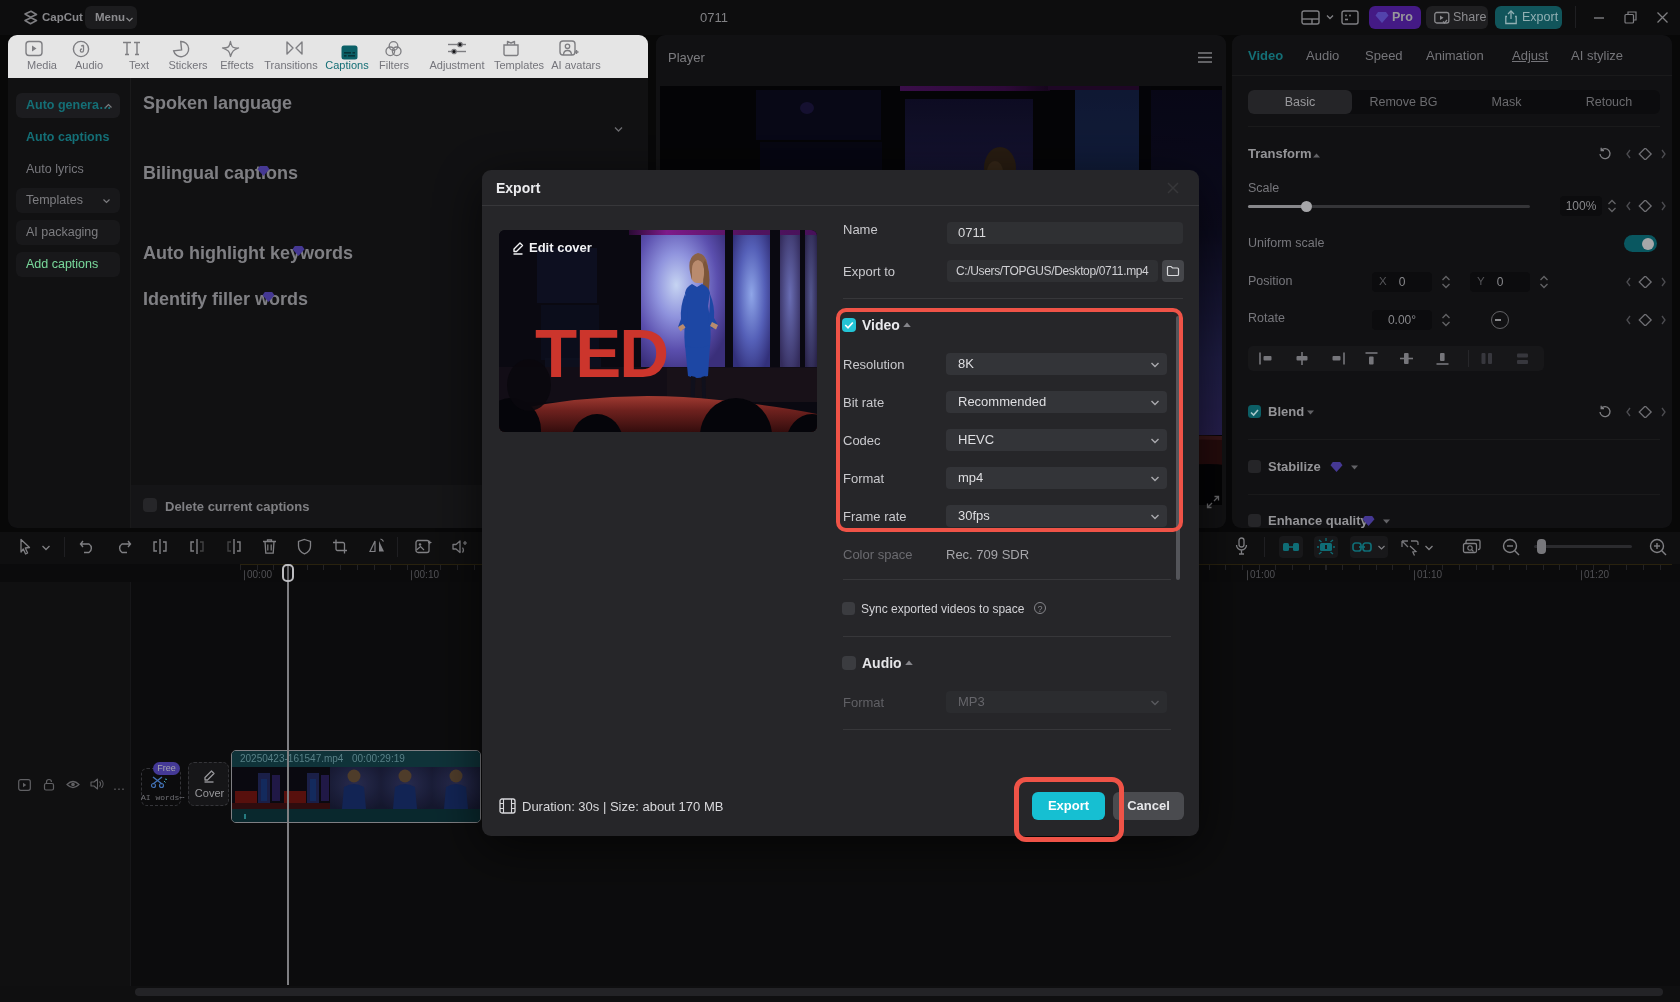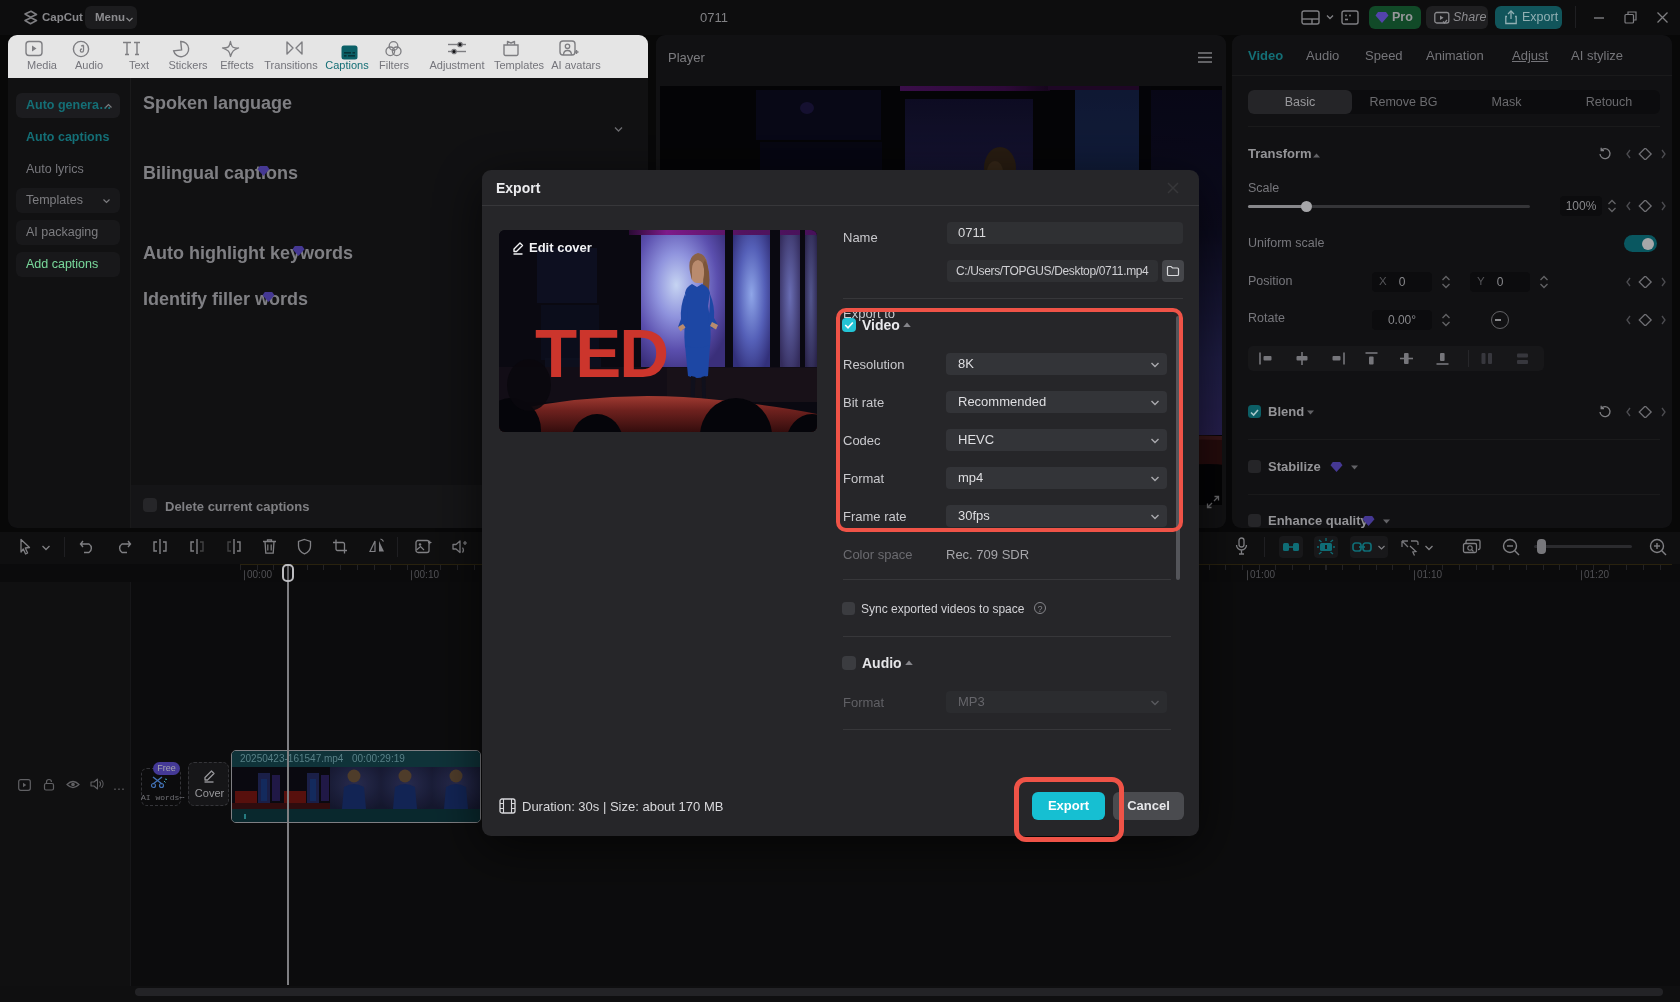--- a/index.html
+++ b/index.html
@@ -44,27 +44,27 @@
   </svg>
   <svg class="abs" style="left:1325px;top:13px" width="10" height="8" viewBox="0 0 10 8">
         <path d="M2 2.5 L5 5.5 L8 2.5" stroke="#8f8f93" stroke-width="1.3" fill="none"></path>
       </svg>
   <svg class="abs" style="left:1341px;top:10px" width="18" height="16" viewBox="0 0 18 16">
     <rect x="1" y="1" width="16" height="13" rx="2" stroke="#8f8f93" stroke-width="1.4" fill="none"></rect>
     <line x1="4" y1="9.5" x2="7" y2="9.5" stroke="#8f8f93" stroke-width="1.6"></line>
     <circle cx="5" cy="5.5" r="0.9" fill="#8f8f93"></circle>
         <circle cx="9" cy="5.5" r="0.9" fill="#8f8f93"></circle>
   </svg>
-  <div class="abs" style="left:1369px;top:6px;width:52px;height:23px;background:#14532d;border-radius:6px;">
+  <div class="abs" style="left:1369px;top:6px;width:52px;height:23px;background:#4c1d95;border-radius:6px;">
     <svg class="abs" style="left:6px;top:5px" width="14" height="13" viewBox="0 0 14 13">
           <path d="M3 1 L11 1 L13.5 4.5 L7 12 L0.5 4.5 Z" fill="#5d4bc0"></path>
         </svg>
     <div class="abs" style="left:23px;top:4px;color:#a9a9ad;font-size:12.5px;font-weight:bold;">Pro</div>
   </div>
-  <div class="abs" style="left:1426px;top:6px;width:62px;height:23px;background:#232325;border-radius:6px;font-style:italic;">
+  <div class="abs" style="left:1426px;top:6px;width:62px;height:23px;background:#232325;border-radius:6px;">
     <svg class="abs" style="left:8px;top:5px" width="16" height="14" viewBox="0 0 16 14">
       <rect x="0.8" y="1.5" width="14" height="10.5" rx="2" stroke="#9b9b9f" stroke-width="1.3" fill="none"></rect>
       <path d="M6 4.5 L9.5 6.8 L6 9 Z" fill="#9b9b9f"></path>
       <path d="M9 10.5 l1.5 1.5 l2.5 -3" stroke="#9b9b9f" stroke-width="1.2" fill="none"></path>
     </svg>
     <div class="abs" style="left:27px;top:4px;color:#9b9b9f;font-size:12.5px;">Share</div>
   </div>
   <div class="abs" style="left:1495px;top:6px;width:67px;height:23px;background:#135f66;border-radius:6px;">
     <svg class="abs" style="left:9px;top:4px" width="14" height="15" viewBox="0 0 14 15">
       <path d="M4 4 L7 1 L10 4" stroke="#a3c4c8" stroke-width="1.3" fill="none"></path>
@@ -734,24 +734,24 @@
       <ellipse cx="313" cy="214" rx="26" ry="30" fill="#05050a"></ellipse>
       <ellipse cx="30" cy="155" rx="22" ry="26" fill="#0a080d" opacity="0.9"></ellipse>
     </svg>
     <svg class="abs" style="left:12px;top:11px" width="14" height="15" viewBox="0 0 14 15">
       <path d="M9 2 L11.5 4.5 L5.5 10.5 H3 V8 Z" stroke="#f2f2f4" stroke-width="1.4" fill="none" stroke-linejoin="round"></path>
       <line x1="2.5" y1="13" x2="11.5" y2="13" stroke="#f2f2f4" stroke-width="1.5"></line>
     </svg>
     <div class="abs" style="left:30px;top:10px;color:#f2f2f4;font-size:13px;font-weight:bold;">Edit cover</div>
   </div>
 
-  <div class="dlg-lbl" style="left:361px;top:60px;">Name</div>
+  <div class="dlg-lbl" style="left:361px;top:52px;">Name</div>
   <div class="abs" style="left:465px;top:52px;width:236px;height:22px;background:#2f3033;border-radius:4px;color:#d9d9dc;font-size:13px;line-height:22px;padding-left:11px;">0711</div>
 
-  <div class="dlg-lbl" style="left:361px;top:94px;margin-top:42px;">Export to</div>
+  <div class="dlg-lbl" style="left:361px;top:94px;">Export to</div>
   <div class="abs" style="left:465px;top:90px;width:211px;height:22px;background:#2f3033;border-radius:4px;color:#cfcfd3;font-size:12.5px;line-height:22px;padding-left:9px;white-space:nowrap;overflow:hidden;font-size:12px;letter-spacing:-0.35px;">C:/Users/TOPGUS/Desktop/0711.mp4</div>
   <div class="abs" style="left:680px;top:90px;width:22px;height:22px;background:#45464a;border-radius:4px;">
     <svg style="margin:5px 0 0 4px" width="14" height="12" viewBox="0 0 14 12">
       <path d="M1.5 2.5 a1 1 0 0 1 1 -1 H5 L6.5 3 H11.5 a1 1 0 0 1 1 1 V9.5 a1 1 0 0 1 -1 1 H2.5 a1 1 0 0 1 -1 -1 Z" stroke="#d9d9dc" stroke-width="1.2" fill="none"></path>
     </svg>
   </div>
   <div class="divider" style="left:361px;top:128px;width:340px;"></div>
 
   <div class="abs" style="left:360px;top:148px;width:14px;height:14px;background:#23c4d6;border-radius:4px;">
     <svg width="14" height="14" viewBox="0 0 14 14">

